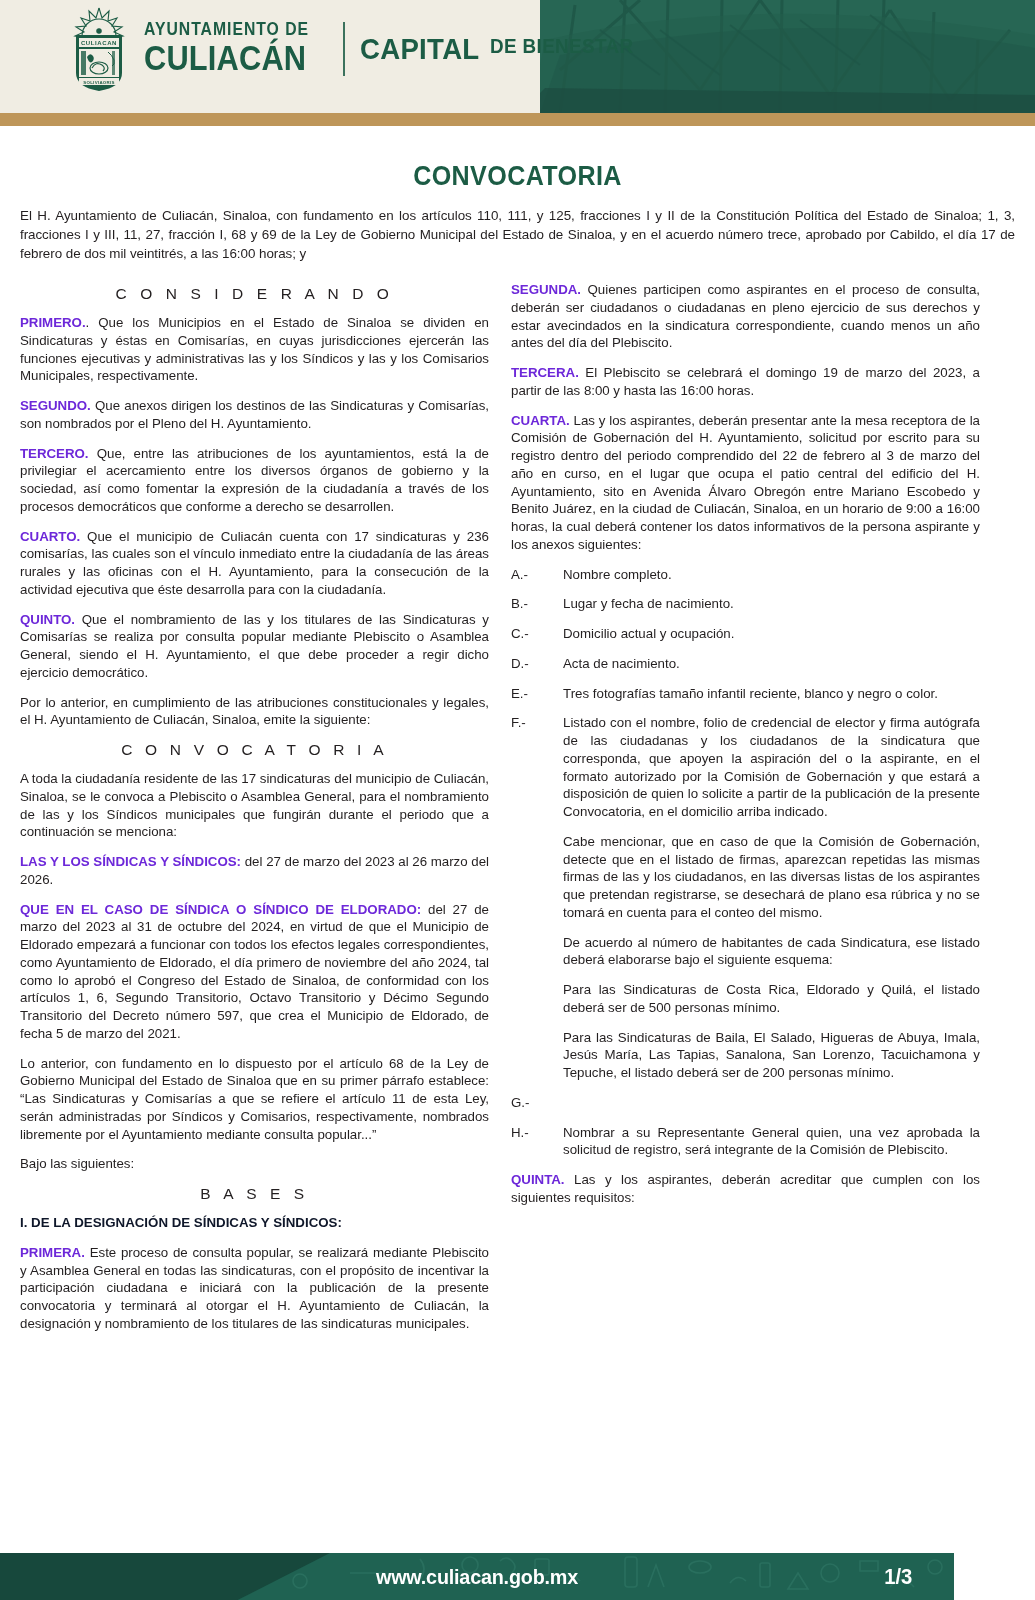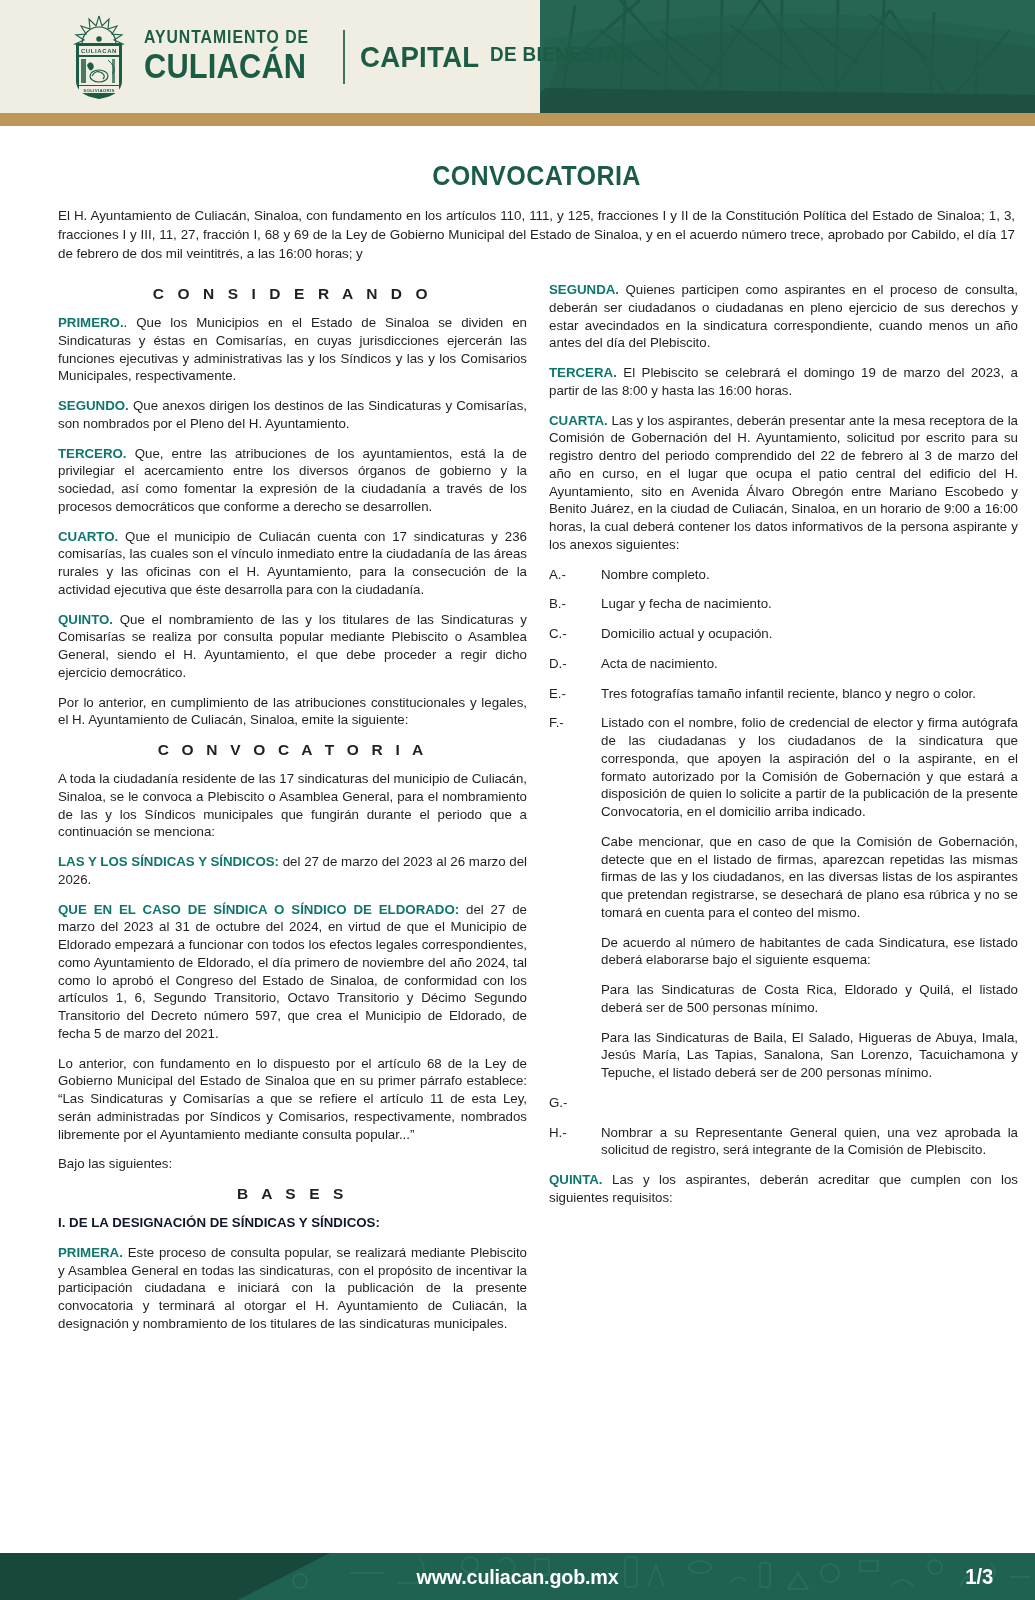--- a/index.html
+++ b/index.html
@@ -35,21 +35,21 @@
   .header-cream {
     position: absolute;
     left: 0; top: 0;
     width: 540px;
     height: 113px;
     background: #F0EDE3;
     z-index: 2;
   }
   .brand {
     position: absolute;
-    left: 68px; top: 12px;
+    left: 68px; top: 4px;
     display: flex;
     align-items: center;
     gap: 14px;
     z-index: 3;
     height: 90px;
   }
   .crest { width: 62px; height: 88px; flex: 0 0 auto; }
   .brand-text {
     display: flex;
     align-items: center;
@@ -104,21 +104,20 @@
   .gold-bar {
     width: 1035px;
     height: 13px;
     background: #BE9659;
   }
 
   
   .content {
     position: relative;
     padding: 0 20px;
-    margin-left: 38px;
   }
   .doc-title {
     text-align: center;
     color: #1C5C45;
     font-size: 27px;
     font-weight: bold;
     letter-spacing: 0.4px;
     margin-top: 35px;
     transform: scaleX(0.93);
   }
@@ -135,36 +134,36 @@
     display: flex;
     gap: 22px;
     margin-top: 18px;
     align-items: flex-start;
   }
   .col { width: 469px; flex: 0 0 469px; }
 
   .section-head {
     text-align: center;
     font-size: 15.5px;
-    font-weight: bold;
+    font-weight: normal;
     color: #231F20;
     letter-spacing: 4.6px;
     margin: 4px 0 11px 0;
   }
   .section-head.tight { letter-spacing: 4.2px; }
 
   p.para {
     font-size: 13.3px;
     line-height: 1.335;
     color: #231F20;
     text-align: justify;
     margin-bottom: 12px;
     letter-spacing: -0.02px;
   }
-  p.para b, p.para strong { font-weight: bold; color: #0f766e; }
+  p.para b, p.para strong { font-weight: bold; color: #6d28d9; }
   p.para.last { margin-bottom: 0; }
 
   .sub-head {
     font-size: 13.3px;
     font-weight: bold;
     color: #0f172a;
     margin-bottom: 12px;
     line-height: 1.335;
   }
 
@@ -183,21 +182,21 @@
     color: #231F20;
     text-align: justify;
   }
   .lettered .txt p { margin-bottom: 12px; text-align: justify; }
   .lettered .txt p:last-child { margin-bottom: 0; }
 
   
   .footer {
     position: absolute;
     left: 0; bottom: 0;
-    width: 1035px;
+    width: 954px;
     height: 47px;
     background: #1F6252;
     overflow: hidden;
   }
   .footer-pattern { position: absolute; inset: 0; }
   .footer-dark {
     position: absolute;
     left: 0; top: 0;
     width: 330px; height: 47px;
     background: #17483C;

